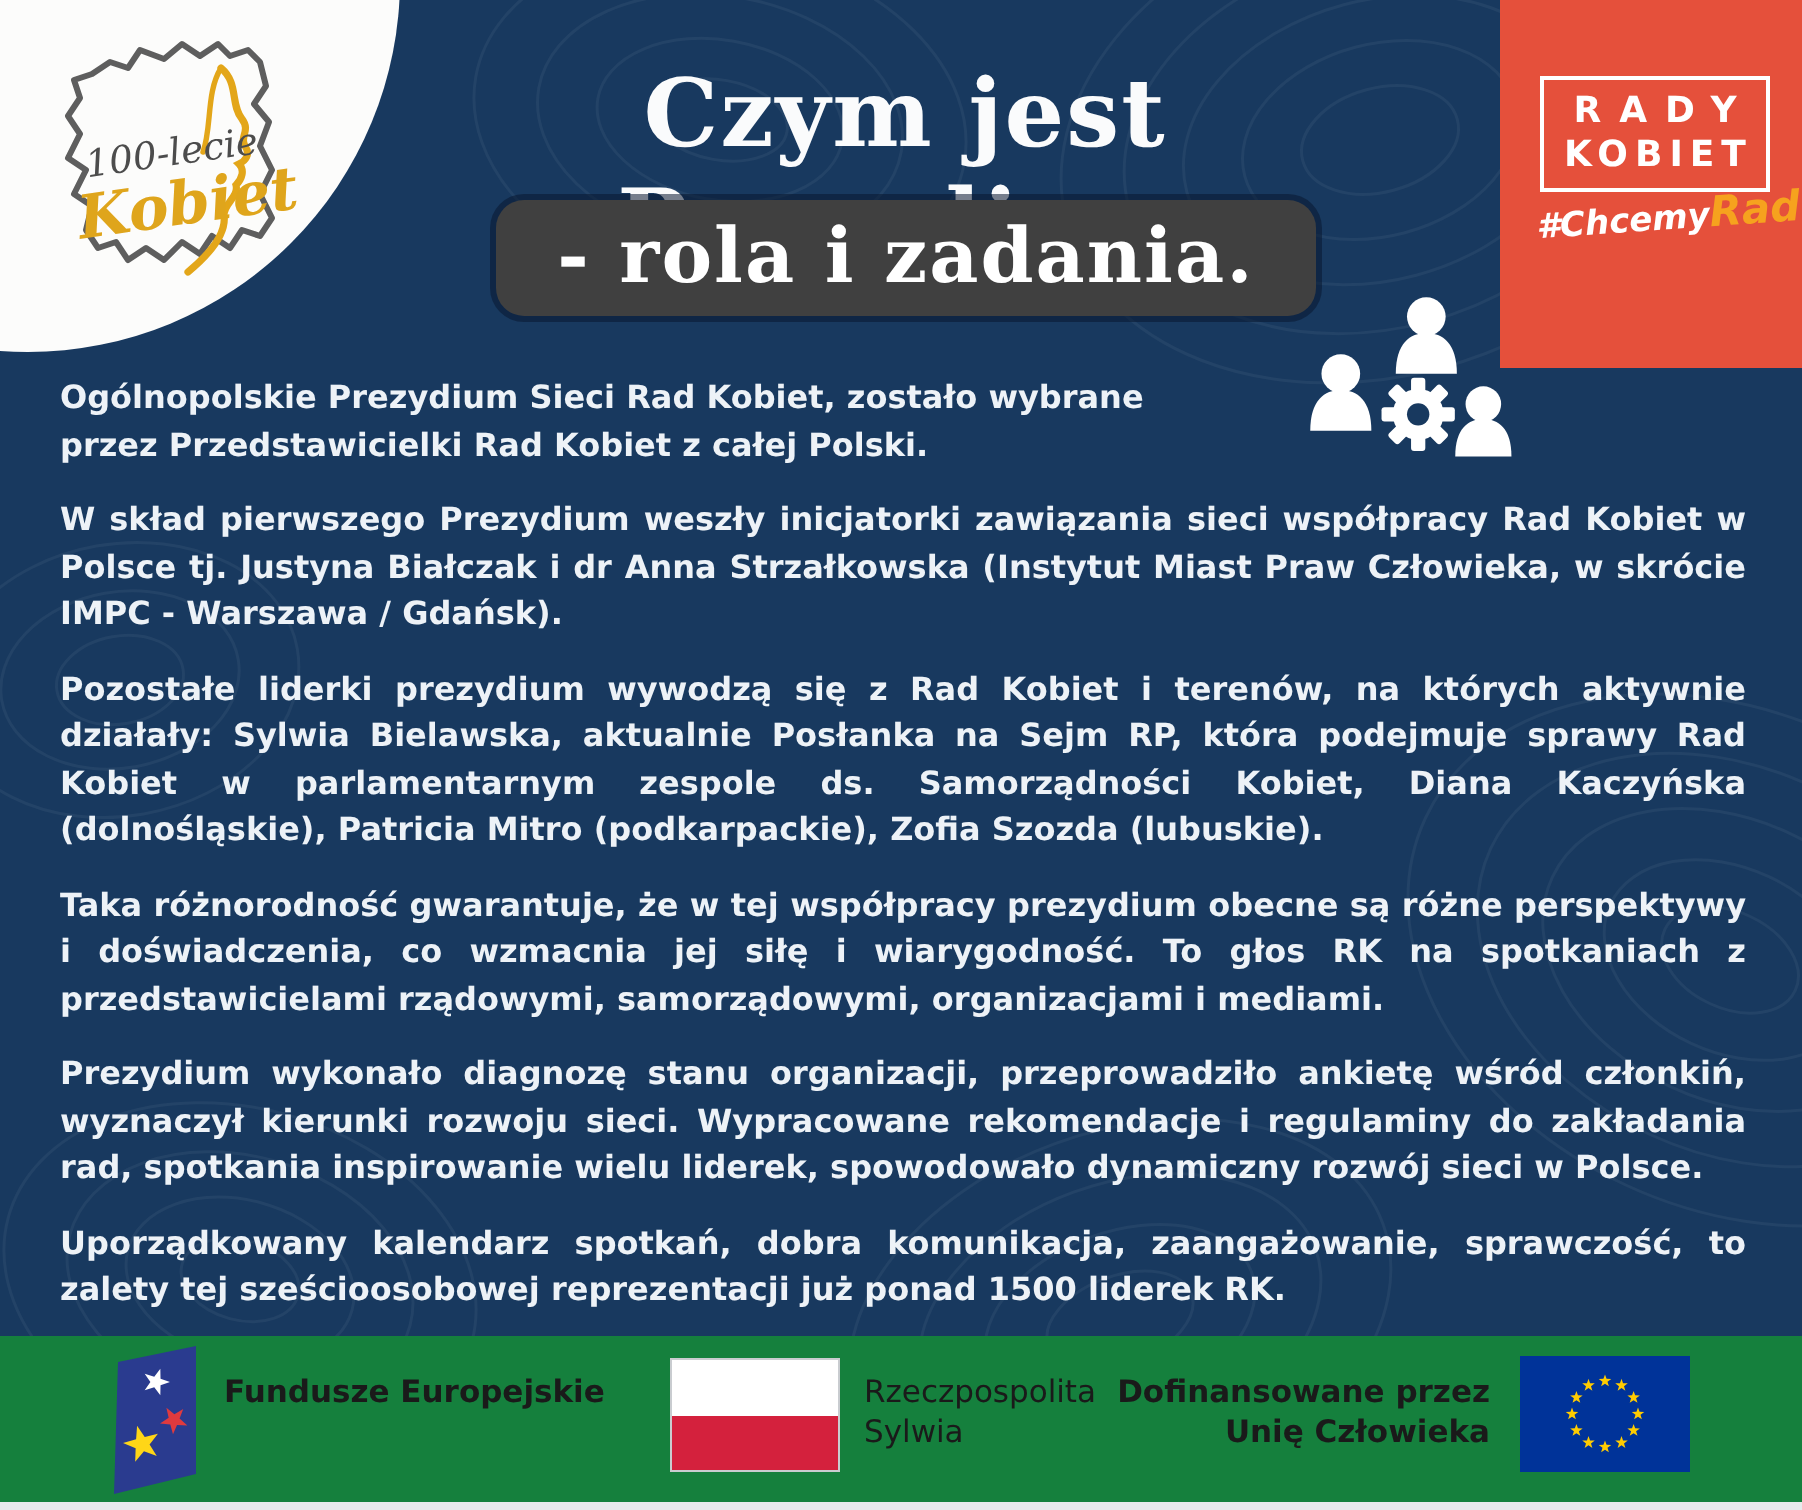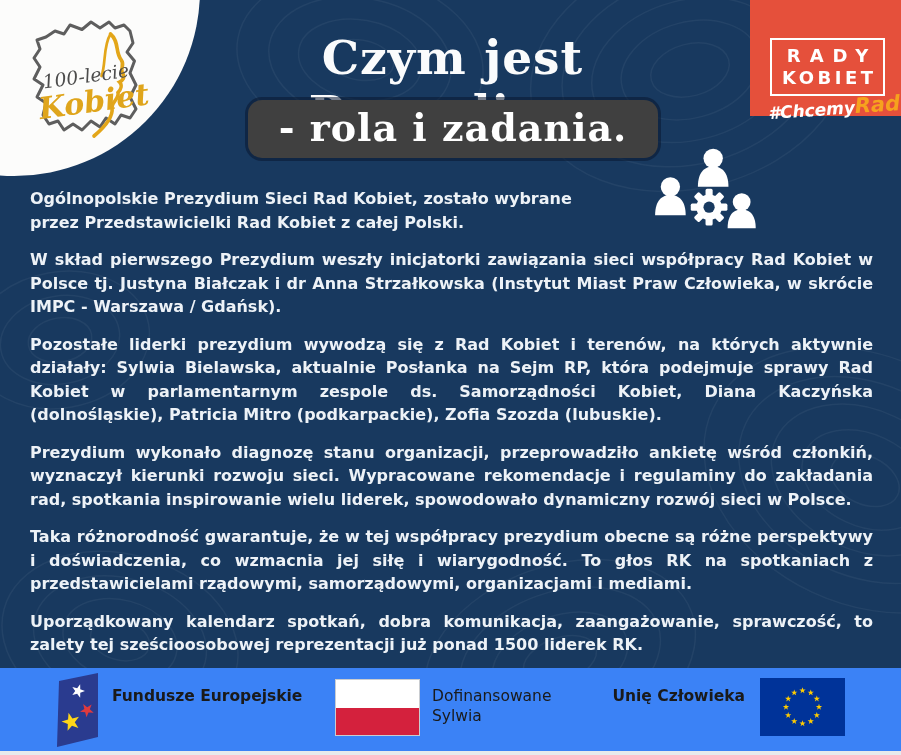--- a/index.html
+++ b/index.html
@@ -20,21 +20,21 @@
   .title{position:absolute;left:180px;top:30px;width:545px;text-align:center;
     color:#FAFBFC;font-family:"DejaVu Serif","Liberation Serif",serif;
     font-weight:bold;font-size:47px;letter-spacing:1px;}
   .banner{position:absolute;left:248px;top:100px;width:410px;height:58px;
     background:#404040;border-radius:14px;box-shadow:0 0 0 3px rgba(9,24,48,.55);
     display:flex;align-items:center;justify-content:center;}
   .banner-text{color:#FFFFFF;font-family:"DejaVu Serif","Liberation Serif",serif;
     font-weight:bold;font-size:38px;letter-spacing:1px;padding-bottom:4px;}
 
   
-  .badge{position:absolute;left:750px;top:0;width:151px;height:116px;background:#E5503B;}
+  .badge{position:absolute;left:750px;top:0;width:151px;height:184px;background:#E5503B;}
   .badge-frame{position:absolute;left:20px;top:38px;width:111px;height:54px;
     border:2px solid #FFFFFF;display:flex;flex-direction:column;
     align-items:center;justify-content:center;}
   .badge-w1{color:#fff;font-size:18px;font-weight:bold;letter-spacing:9px;
     margin-left:9px;line-height:22px;}
   .badge-w2{color:#fff;font-size:18px;font-weight:bold;letter-spacing:3.5px;
     margin-left:3.5px;line-height:22px;}
   .badge-hash{position:absolute;left:18px;top:96px;width:120px;text-align:center;
     transform:rotate(-4deg);font-style:italic;font-weight:bold;font-size:17px;color:#fff;}
   .badge-hash .accent{color:#F6A21E;font-size:21px;}
@@ -42,21 +42,21 @@
   
   .people-icon{position:absolute;left:648px;top:146px;width:112px;height:102px;}
 
   
   .content{position:absolute;left:30px;top:187px;width:843px;color:#EDF2F7;
     font-size:16px;line-height:23.5px;font-weight:bold;}
   .content p{margin:0 0 14px 0;text-align:justify;}
   .content p.p-first{width:548px;text-align:left;}
 
   
-  .footer{position:absolute;left:0;top:668px;width:901px;height:87px;background:#3b82f6;}
+  .footer{position:absolute;left:0;top:668px;width:901px;height:87px;background:#15803d;}
   .footer .baseline{position:absolute;left:0;bottom:0;width:100%;height:4px;background:#E8EAEC;}
   .f-item{position:absolute;color:#1A1A1A;}
   .fe-flag{left:54px;top:4px;}
   .fe-label{left:112px;top:18px;font-size:15.5px;font-weight:bold;line-height:20px;}
   .pl-flag{left:335px;top:11px;width:85px;height:57px;border:1px solid #C9CCD0;box-sizing:border-box;}
   .pl-flag .w{height:50%;background:#FFFFFF;}
   .pl-flag .r{height:50%;background:#D4213D;}
   .pl-label{left:432px;top:18px;font-size:15.5px;font-weight:normal;line-height:20px;}
   .cofund-label{left:500px;top:18px;width:245px;text-align:right;font-size:15.5px;
     font-weight:bold;line-height:20px;}
@@ -169,22 +169,22 @@
         <circle r="12.5"></circle>
         <circle r="5.5" fill="#18395F"></circle>
       </g>
     </g>
   </svg>
 
   <div class="content">
     <p class="p-first">Ogólnopolskie Prezydium Sieci Rad Kobiet, zostało wybrane przez Przedstawicielki Rad Kobiet z całej Polski.</p>
     <p>W skład pierwszego Prezydium weszły inicjatorki zawiązania sieci współpracy Rad Kobiet w Polsce tj. Justyna Białczak i dr Anna Strzałkowska (Instytut Miast Praw Człowieka, w skrócie IMPC - Warszawa / Gdańsk).</p>
     <p>Pozostałe liderki prezydium wywodzą się z Rad Kobiet i terenów, na których aktywnie działały: Sylwia Bielawska, aktualnie Posłanka na Sejm RP, która podejmuje sprawy Rad Kobiet w parlamentarnym zespole ds. Samorządności Kobiet, Diana Kaczyńska (dolnośląskie), Patricia Mitro (podkarpackie), Zofia Szozda (lubuskie).</p>
+    <p>Taka różnorodność gwarantuje, że w tej współpracy prezydium obecne są różne perspektywy i doświadczenia, co wzmacnia jej siłę i wiarygodność. To głos RK na spotkaniach z przedstawicielami rządowymi, samorządowymi, organizacjami i mediami.</p>
     <p>Prezydium wykonało diagnozę stanu organizacji, przeprowadziło ankietę wśród członkiń, wyznaczył kierunki rozwoju sieci. Wypracowane rekomendacje i regulaminy do zakładania rad, spotkania inspirowanie wielu liderek, spowodowało dynamiczny rozwój sieci w Polsce.</p>
-    <p>Taka różnorodność gwarantuje, że w tej współpracy prezydium obecne są różne perspektywy i doświadczenia, co wzmacnia jej siłę i wiarygodność. To głos RK na spotkaniach z przedstawicielami rządowymi, samorządowymi, organizacjami i mediami.</p>
     <p>Uporządkowany kalendarz spotkań, dobra komunikacja, zaangażowanie, sprawczość, to zalety tej sześcioosobowej reprezentacji już ponad 1500 liderek RK.</p>
     <p>Prezydium pracuje społecznie i ponosi koszty wyjazdów na spotkania ws. RK.</p>
   </div>
 
   <div class="footer">
 
     <svg class="f-item fe-flag" width="46" height="76" viewBox="0 0 46 76">
       <path d="M5,9 L44,1 L44,65 L3,75 Z" fill="#2A3B8F"></path>
       <use href="#star5" transform="translate(24,19) scale(0.70) rotate(18)" fill="#FFFFFF"></use>
       <use href="#star5" transform="translate(33,38) scale(0.72) rotate(40)" fill="#E03A3E"></use>
@@ -192,25 +192,26 @@
     </svg>
     <div class="f-item fe-label">
       <div>Fundusze Europejskie</div>
     </div>
 
     <div class="f-item pl-flag">
       <div class="w"></div>
         <div class="r"></div>
     </div>
     <div class="f-item pl-label">
-      <div>Dofinansowane</div>
+      <div>Rzeczpospolita</div>
       <div>Sylwia</div>
     </div>
 
     <div class="f-item cofund-label">
+      <div>Dofinansowane przez</div>
       <div>Unię Człowieka</div>
     </div>
     <svg class="f-item eu-flag" width="85" height="58" viewBox="0 0 85 58">
       <rect width="85" height="58" fill="#003399"></rect>
       <g fill="#FFCC00">
         <use href="#star5" transform="translate(42.5,12.5) scale(0.33)"></use>
         <use href="#star5" transform="translate(50.75,14.7) scale(0.33)"></use>
         <use href="#star5" transform="translate(56.8,20.75) scale(0.33)"></use>
         <use href="#star5" transform="translate(59,29) scale(0.33)"></use>
         <use href="#star5" transform="translate(56.8,37.25) scale(0.33)"></use>

